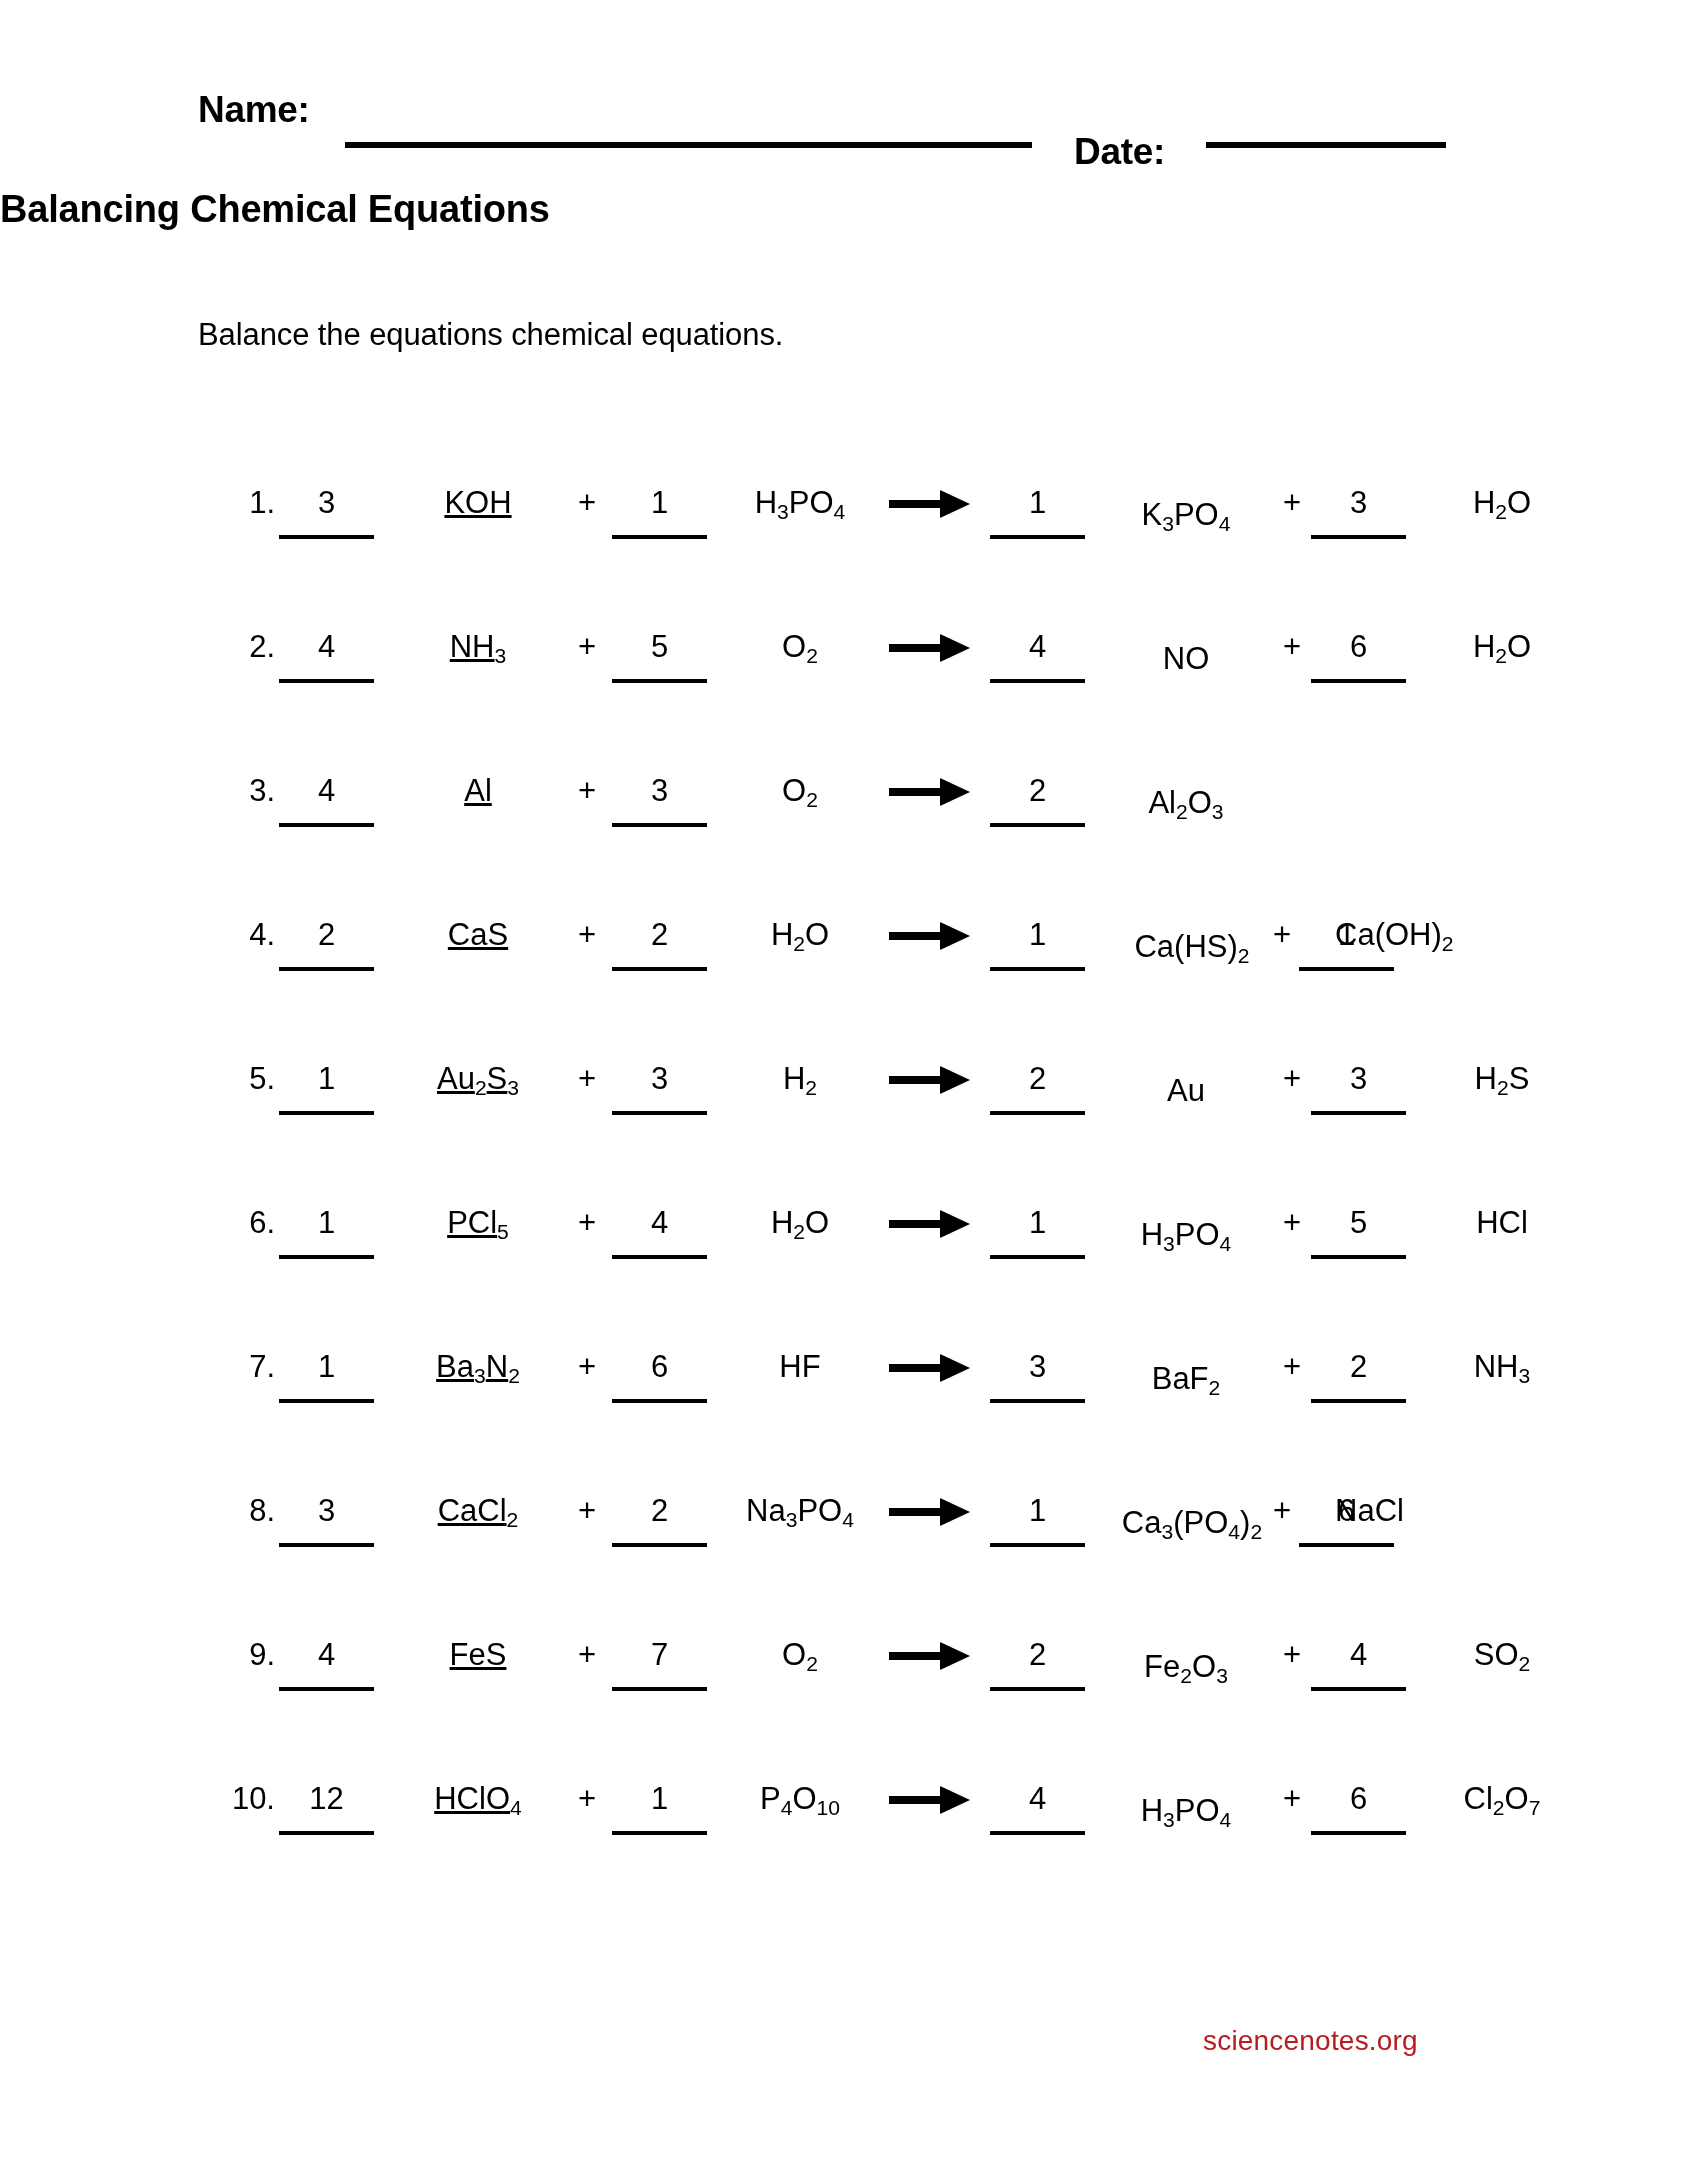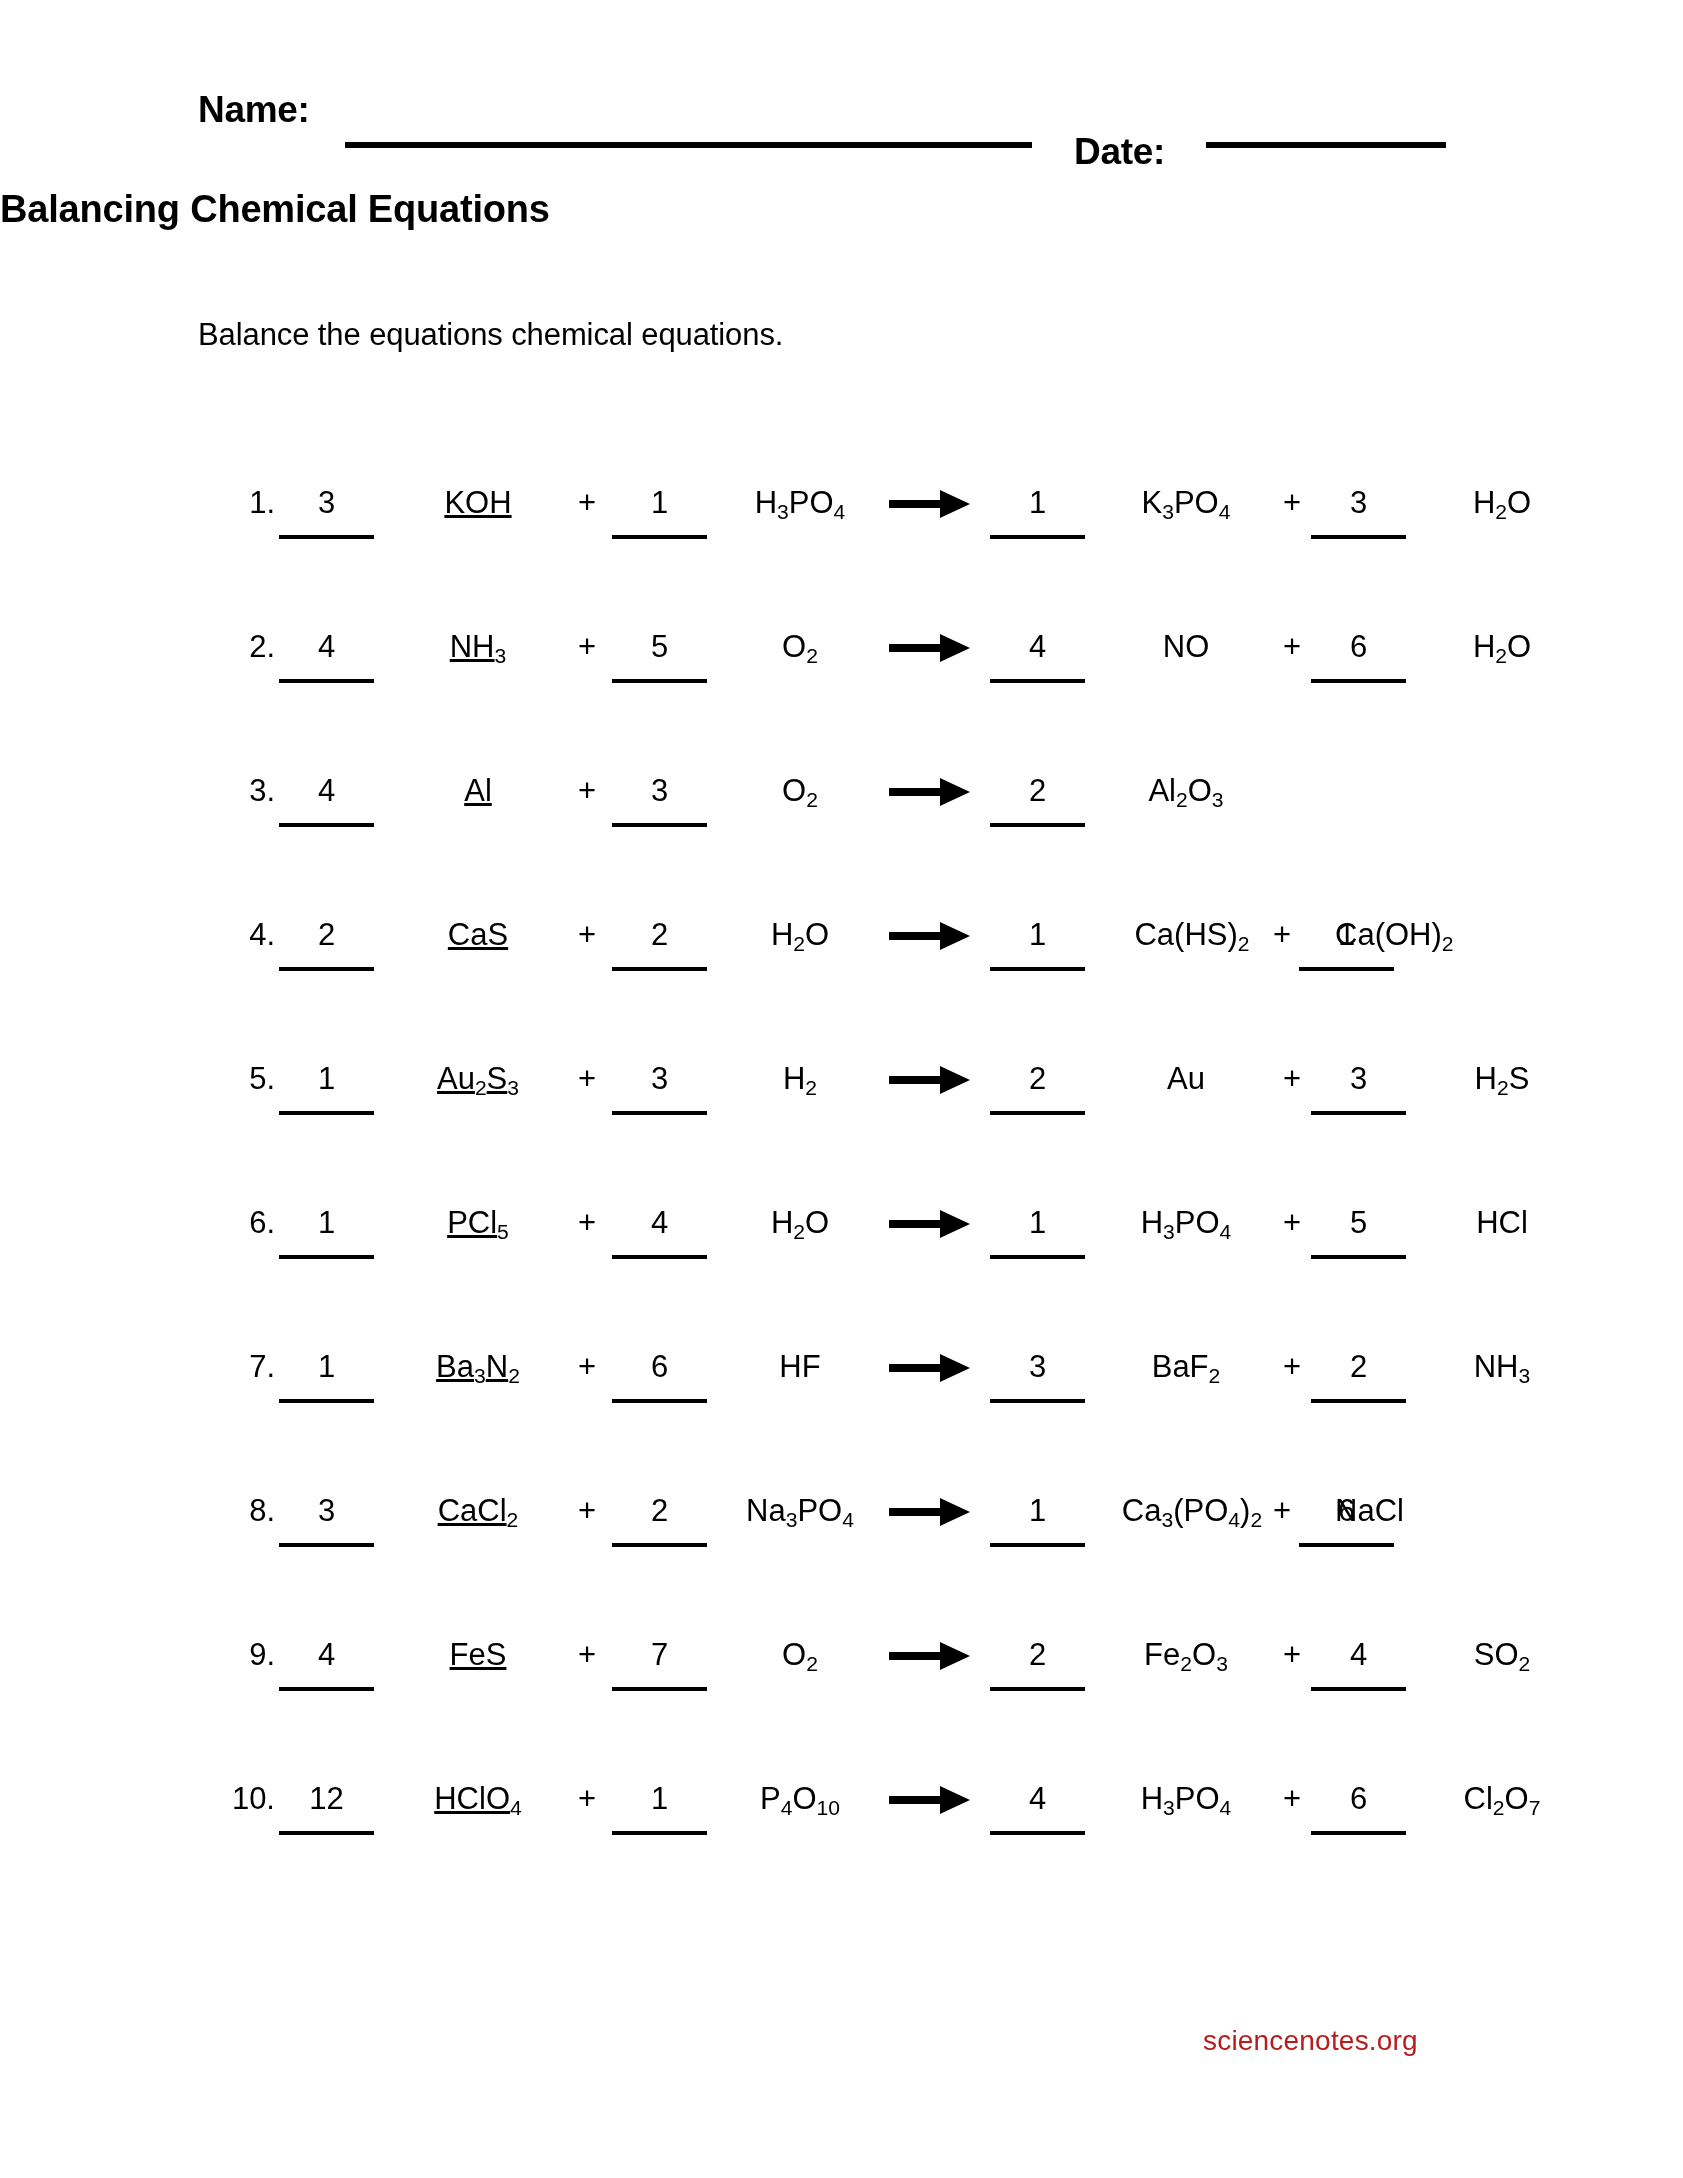--- a/index.html
+++ b/index.html
@@ -121,21 +121,21 @@
 
   
   .c-num      { left: 198px; }
   .c-coef1    { left: 279px; }
   .c-f1       { left: 384px; width: 188px; text-decoration: underline; }
   .c-plus1    { left: 572px; }
   .c-coef2    { left: 612px; }
   .c-f2       { left: 711px; width: 178px; }
   .c-arrow    { left: 889px; }
   .c-coef3    { left: 990px; }
-  .c-f3       { left: 1087px; width: 198px; }
+  .c-f3       { left: 1087px; width: 198px; margin-top: 12px; }
   .c-plus4    { left: 1277px; }
   .c-coef4    { left: 1311px; }
   .c-f4       { left: 1410px; width: 184px; }
 
   
   .wide .c-f3    { left: 1093px; width: 198px; }
   .wide .c-plus4 { left: 1267px; }
   .wide .c-coef4 { left: 1299px; }
   .wide .c-f4    { left: 1335px; width: 228px; text-align: left; }
 

